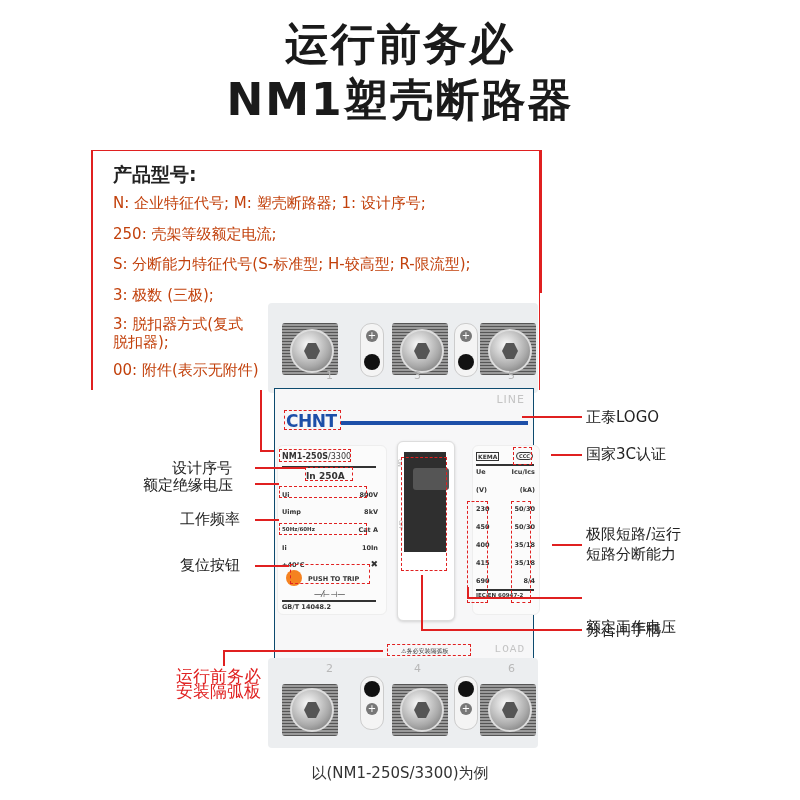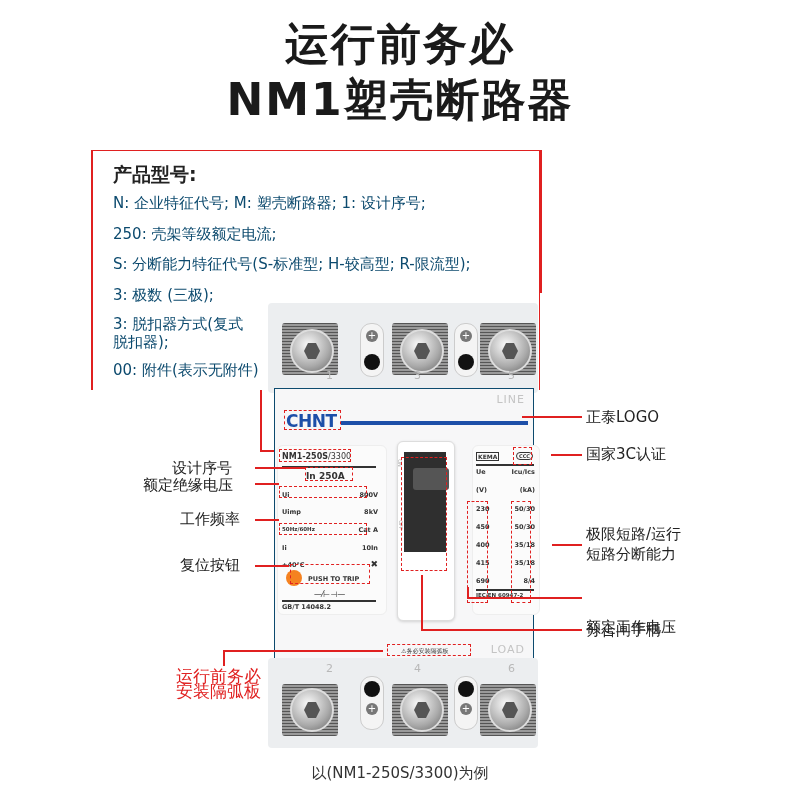--- a/index.html
+++ b/index.html
@@ -3,36 +3,36 @@
 <meta charset="utf-8">
 <style>
   html,body{margin:0;padding:0;}
   body{width:800px;height:800px;background:#ffffff;position:relative;overflow:hidden;font-family:"DejaVu Sans","Liberation Sans",sans-serif;color:#222;}
   .title1,.title2{position:absolute;left:0;width:800px;text-align:center;font-weight:bold;color:#1a1a1a;letter-spacing:2px;}
   .title1{top:18px;font-size:44px;line-height:52px;}
   .title2{top:74px;font-size:44px;line-height:52px;}
 
   .infobox{position:absolute;left:91px;top:150px;width:449px;height:240px;border:1.5px solid #e02020;border-bottom:none;box-sizing:border-box;}
   .info-h{position:absolute;left:113px;top:162px;font-size:19px;font-weight:bold;color:#222;}
-  .info-line{position:absolute;left:113px;font-size:15px;color:#0c4a6e;white-space:nowrap;line-height:20px;}
+  .info-line{position:absolute;left:113px;font-size:15px;color:#c2410c;white-space:nowrap;line-height:20px;}
 
   
   .breaker{position:absolute;left:268px;top:303px;width:270px;height:420px;}
   .top-terminal{position:absolute;left:0;top:0;width:270px;height:90px;background:#eceef0;border-radius:4px;}
   .bot-terminal{position:absolute;left:0;top:350px;width:270px;height:90px;background:#eceef0;border-radius:4px;}
   .grid-pad{position:absolute;width:56px;height:52px;background:repeating-linear-gradient(0deg,#555 0 1px,#9a9a9a 1px 3px),#777;border-radius:3px;}
   .screw{position:absolute;width:40px;height:40px;border-radius:50%;background:radial-gradient(circle at 40% 35%,#fafafa,#aaa 60%,#666);border:2px solid #ddd;}
   .screw .hex{position:absolute;left:12px;top:12px;width:16px;height:16px;background:#555;clip-path:polygon(25% 0,75% 0,100% 50%,75% 100%,25% 100%,0 50%);}
   .slot{position:absolute;width:22px;height:52px;border-radius:11px;background:#f4f4f4;border:1px solid #ccc;}
   .slot .hole{position:absolute;left:3px;width:16px;height:16px;border-radius:50%;background:#111;}
   .slot .pl{position:absolute;left:5px;width:12px;height:12px;border-radius:50%;background:#777;color:#fff;font-size:10px;line-height:12px;text-align:center;}
   .tnum{position:absolute;font-size:11px;color:#b8b8b8;}
   .body-panel{position:absolute;left:6px;top:85px;width:258px;height:272px;background:#f7f7f8;border:1px solid #0c4a6e;}
   .line-txt{position:absolute;right:8px;top:4px;font-size:11px;color:#c4c4c4;letter-spacing:1px;}
-  .load-txt{position:absolute;right:8px;top:254px;font-size:11px;color:#c4c4c4;letter-spacing:1px;}
+  .load-txt{position:absolute;right:8px;top:254px;font-size:11px;color:#c4c4c4;letter-spacing:1px;font-family:Liberation Mono, monospace;}
   .chnt{position:absolute;left:11px;top:22px;font-size:17px;font-weight:900;color:#1d4fa8;letter-spacing:-0.5px;}
   .blue-bar{position:absolute;left:66px;top:32px;width:187px;height:4px;background:#1d4fa8;}
   .dash{position:absolute;border:1.2px dashed #e02020;box-sizing:border-box;}
 
   .label-panel-l{position:absolute;left:2px;top:56px;width:108px;height:168px;background:#fbfbfb;border-radius:6px;border:1px solid #eee;text-align:center;}
   .label-panel-r{position:absolute;left:197px;top:56px;width:66px;height:168px;background:#fbfbfb;border-radius:6px;border:1px solid #eee;}
   .handle-frame{position:absolute;left:122px;top:52px;width:56px;height:178px;background:#fff;border-radius:6px;border:1px solid #ddd;box-shadow:0 1px 3px rgba(0,0,0,.15);}
   .handle-dark{position:absolute;left:6px;top:10px;width:42px;height:100px;background:#2f2f2f;}
   .handle-grip{position:absolute;left:9px;top:16px;width:36px;height:22px;background:#555;border-radius:3px;}
   .tiny{position:absolute;font-size:6.5px;color:#333;font-weight:bold;white-space:nowrap;}

